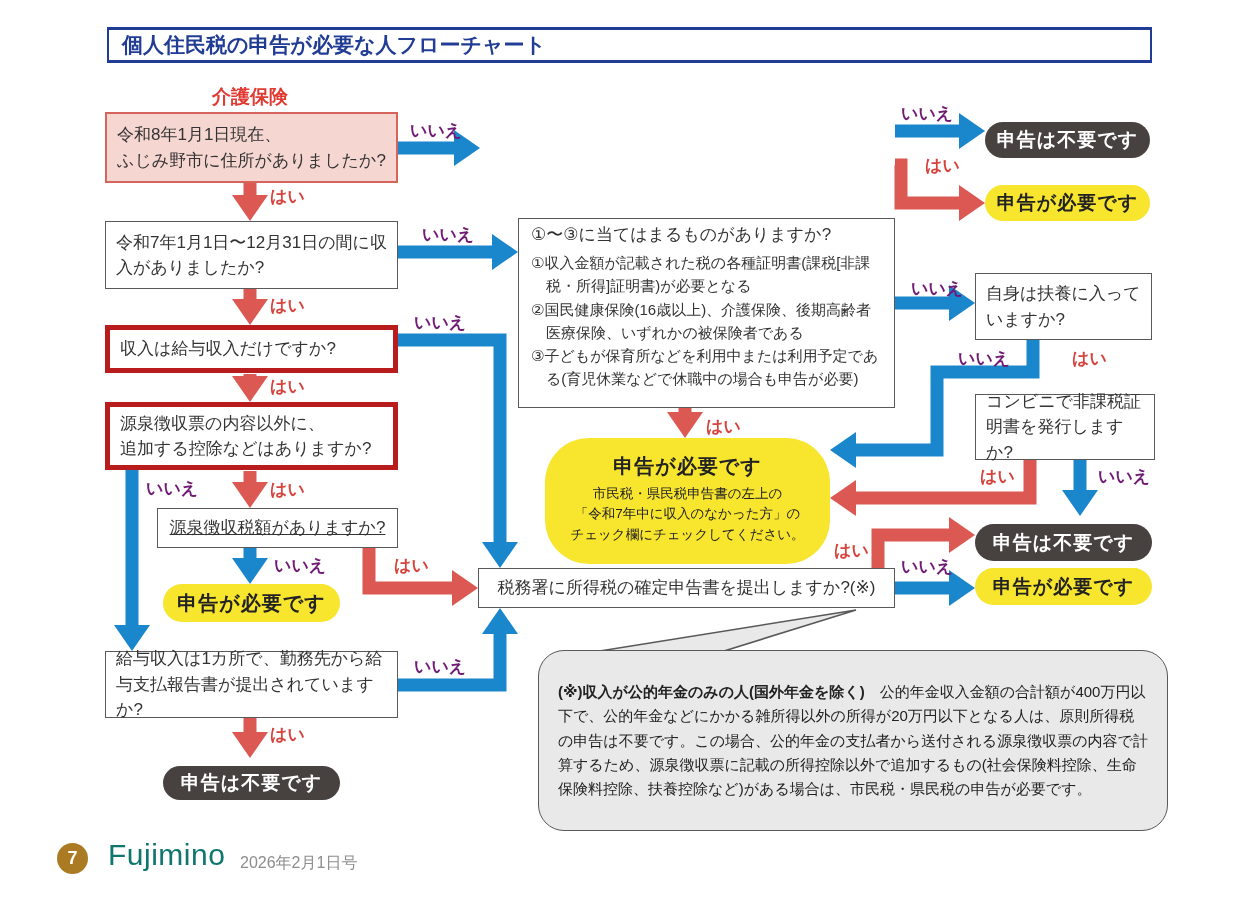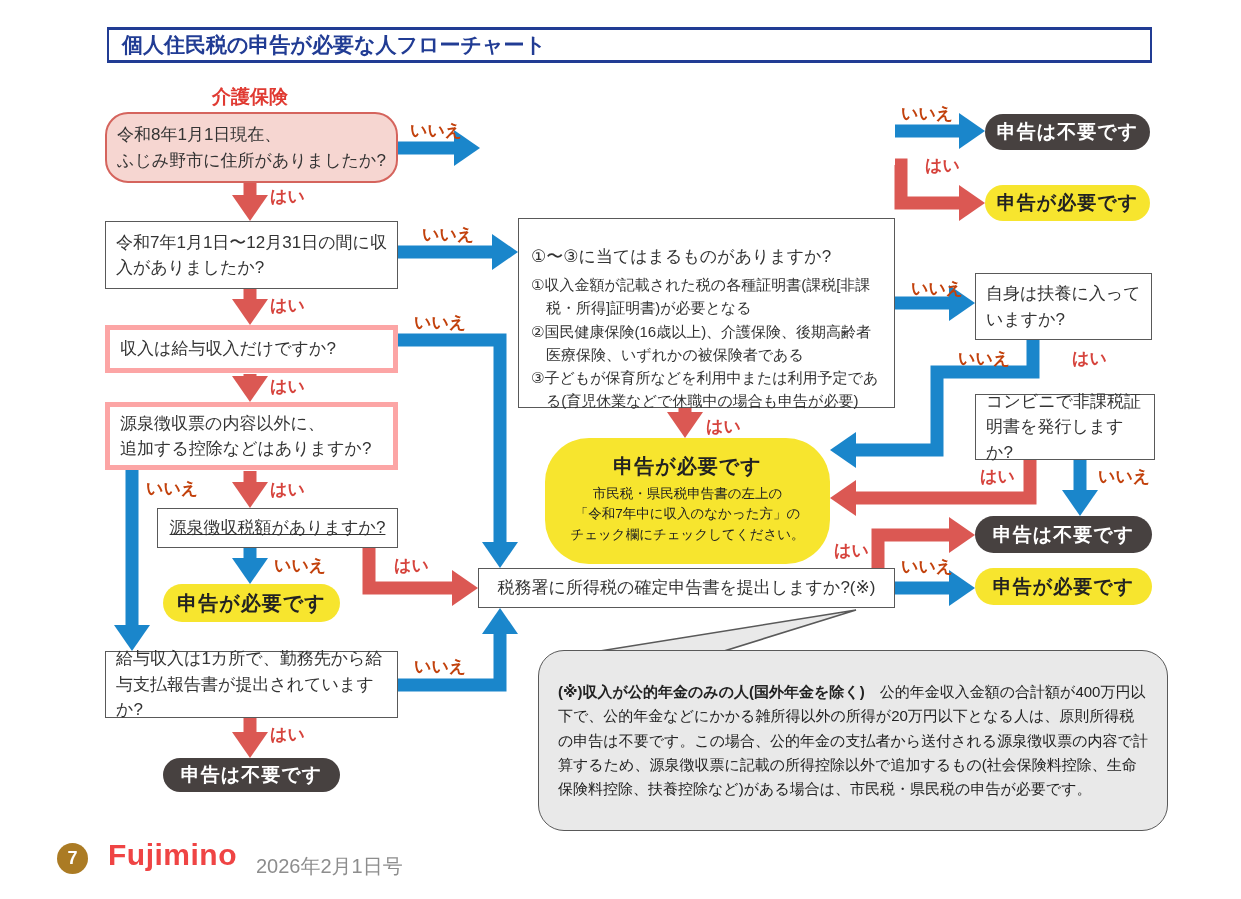--- a/index.html
+++ b/index.html
@@ -1,65 +1,65 @@
 <!DOCTYPE html>
 <html><head>
 <meta charset="utf-8">
 <style>
   html,body{margin:0;padding:0;background:#fff;}
   #canvas{position:relative;width:1241px;height:899px;background:#ffffff;overflow:hidden;
           font-family:"Liberation Sans","DejaVu Sans",sans-serif;}
   .box{position:absolute;background:#fff;border:1.6px solid #595959;display:flex;align-items:center;
        font-size:17px;color:#333;padding:4px 10px;box-sizing:border-box;line-height:1.5;}
-  .thick{border:5px solid #fca5a5;}
+  .thick{border:5px solid #b91c1c;}
   .pink{background:#f6d6d1;border:2px solid #d5645d;}
   .center{justify-content:center;text-align:center;}
   .pill{position:absolute;display:flex;align-items:center;justify-content:center;font-weight:bold;
         font-size:19px;border-radius:50px;box-sizing:border-box;letter-spacing:1px;}
-  .pill.dark{background:#474140;color:#fff;}
+  .pill.dark{background:#474140;color:#fff;margin-top:8px;}
   .pill.yellow{background:#f7e52e;color:#222;}
   .lbl{position:absolute;font-weight:bold;font-size:17px;line-height:1;}
   .lbl.yes{color:#d6433c;}
-  .lbl.no{color:#c2410c;}
+  .lbl.no{color:#701a75;}
   .ml{white-space:pre-line;}
   #title-bar{position:absolute;left:107px;top:27px;width:1045px;height:36px;box-sizing:border-box;
      border:2px solid #213c94;border-top-width:3px;border-bottom-width:3px;display:flex;align-items:center;
      padding-left:13px;font-size:21px;font-weight:bold;color:#213c94;}
   #start-label{position:absolute;left:212px;top:84px;font-size:19px;font-weight:bold;color:#e03a32;}
   #cond-box{position:absolute;left:518px;top:218px;width:377px;height:190px;box-sizing:border-box;
-     background:#fff;border:1.6px solid #595959;padding:26px 12px;color:#333;}
+     background:#fff;border:1.6px solid #595959;padding:4px 12px;color:#333;}
   #cond-title{font-size:17px;margin-bottom:5px;}
   .cond-item{font-size:15px;line-height:1.55;padding-left:1em;text-indent:-1em;}
   #required-main{position:absolute;left:545px;top:438px;width:285px;height:126px;box-sizing:border-box;
      background:#f7e52e;border-radius:44px;text-align:center;padding-top:15px;color:#222;}
   #required-main .t{font-size:20px;font-weight:bold;letter-spacing:1px;}
   #required-main .d{font-size:13.5px;line-height:1.5;margin-top:4px;}
   #footnote{position:absolute;left:538px;top:650px;width:630px;box-sizing:border-box;background:#e9e9e9;
      border:1.6px solid #595959;border-radius:26px;padding:29px 19px;font-size:15px;line-height:1.62;color:#222;}
   #footnote b{font-weight:bold;}
   svg.layer{position:absolute;left:0;top:0;z-index:2;pointer-events:none;}
   .boxlayer{z-index:1;}
   .toplayer{z-index:3;}
   .lbl{z-index:4;}
   #footer-badge{position:absolute;left:57px;top:843px;width:31px;height:31px;border-radius:50%;
      background:#ab7b24;color:#fff;font-weight:bold;font-size:18px;display:flex;align-items:center;justify-content:center;}
-  #footer-brand{position:absolute;left:108px;top:838px;font-size:30px;font-weight:bold;color:#ef4444;letter-spacing:0.5px;}
-  #footer-issue{position:absolute;left:256px;top:853px;font-size:20px;color:#8d8d8d;}
+  #footer-brand{position:absolute;left:108px;top:838px;font-size:30px;font-weight:normal;color:#0f766e;letter-spacing:0.5px;}
+  #footer-issue{position:absolute;left:240px;top:853px;font-size:16px;color:#8d8d8d;}
 </style>
 </head>
 <body>
 
 <div id="canvas">
 
   <div id="title-bar" class="boxlayer">
     <span>個人住民税の申告が必要な人フローチャート</span>
   </div>
   <div id="start-label">介護保険</div>
 
-  <div class="box pink ml boxlayer" style="left:105px;top:112px;width:293px;height:71px;border-radius:23px;">令和8年1月1日現在、
+  <div class="box pink ml boxlayer" style="left:105px;top:112px;width:293px;height:71px;">令和8年1月1日現在、
 ふじみ野市に住所がありましたか?</div>
 
 
   <div class="box boxlayer" style="left:105px;top:221px;width:293px;height:68px;">令和7年1月1日〜12月31日の間に収入がありましたか?</div>
 
   <div class="box thick boxlayer" style="left:105px;top:325px;width:293px;height:48px;">収入は給与収入だけですか?</div>
 
   <div class="box thick ml boxlayer" style="left:105px;top:402px;width:293px;height:68px;">源泉徴収票の内容以外に、
 追加する控除などはありますか?</div>
 

